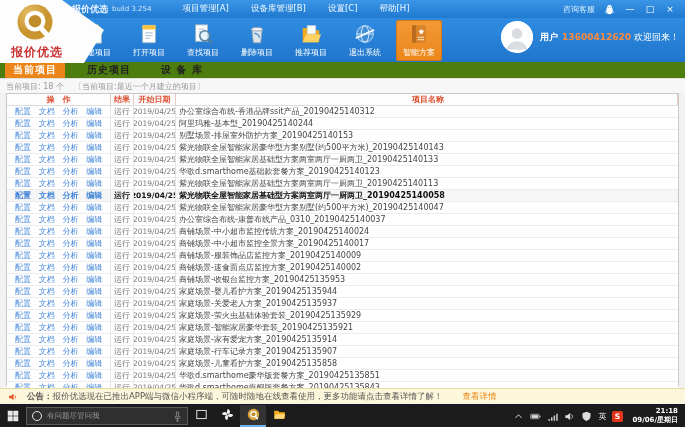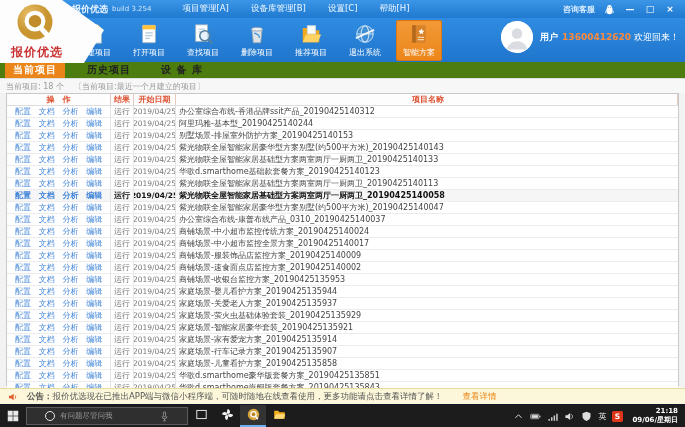--- a/index.html
+++ b/index.html
@@ -9,21 +9,21 @@
 
   
   .app { position:absolute; left:0; top:0; right:0; bottom:22px; background:#f2f2f2; }
 
   .titlebar { height:18px; background:linear-gradient(var(--titlebar-top,#3b96e8),var(--titlebar-bottom,#1f7ad0));
     display:flex; align-items:center; padding-left:72px; color:#eaf4ff; position:relative; z-index:2; }
   .app-title { font-size:9px; font-weight:bold; margin-right:4px; }
   .build { font-size:7px; color:#cfe6fa; margin-right:22px; }
   .menus { display:flex; gap:4px; }
   .menu-item { font-size:8.5px; padding:2px 9px; cursor:default; color:#f0f8ff; }
-  .titlebar-right { margin-left:auto; display:flex; align-items:center; gap:8px; padding-right:8px;font-weight:bold; }
+  .titlebar-right { margin-left:auto; display:flex; align-items:center; gap:8px; padding-right:8px; }
   .support { font-size:8px; color:#d7ecff; }
   .winctl { font-size:9px; color:#fff; width:14px; text-align:center; cursor:default; }
 
   .toolbar { height:44px; background:linear-gradient(var(--toolbar-top,#2f8ce2),var(--toolbar-bottom,#2076cc));
     position:relative; display:flex; align-items:center; padding-left:72px; }
   .tb-buttons { display:flex; align-items:center; gap:8px; }
   .tb-btn { display:flex; flex-direction:column; align-items:center; gap:2px; padding:3px 7px; border-radius:3px; cursor:default; }
   .tb-btn.highlighted { background:linear-gradient(#f29a37,var(--accent-orange,#ec8519)); box-shadow:0 0 0 1px #d87714 inset; }
   .tb-icon { width:22px; height:22px; display:block; }
   .tb-icon svg { width:100%; height:100%; display:block; }
@@ -70,21 +70,21 @@
   .notice .speaker svg { width:100%; height:100%; display:block; }
   .notice-label, .notice-text { font-size:8.5px; color:#555; }
   .notice-label { font-weight:bold; }
   .notice-link { font-size:8.5px; color:var(--accent-orange,#ec8519); margin-left:20px; cursor:pointer; }
 
   
   .taskbar { position:absolute; left:0; right:0; bottom:0; height:22px; background:var(--taskbar-bg,#1c1c1c);
     display:flex; align-items:stretch; }
   .tb-start { width:26px; display:flex; align-items:center; justify-content:center; cursor:pointer; }
   .tb-start svg { width:12px; height:12px; }
-  .tb-search { width:162px; margin:2px 0; background:#2f2f2f; border:1px solid #5b5b5b; display:flex; align-items:center; padding:0 18px; gap:5px; cursor:text; }
+  .tb-search { width:162px; margin:2px 0; background:#2f2f2f; border:1px solid #5b5b5b; display:flex; align-items:center; padding:0 5px; gap:5px; cursor:text; }
   .tb-search .ring { width:10px; height:10px; border:1.4px solid #e6e6e6; border-radius:50%; flex:none; }
   .tb-search .qtext { font-size:7.5px; color:#9a9a9a; flex:1; white-space:nowrap; overflow:hidden; }
   .tb-search .mic { width:9px; height:11px; flex:none; }
   .tb-search .mic svg { width:100%; height:100%; display:block; }
   .tb-apps { display:flex; align-items:stretch; }
   .tb-app { width:26px; display:flex; align-items:center; justify-content:center; border-bottom:2px solid transparent; cursor:pointer; }
   .tb-app svg { width:13px; height:13px; }
   .tb-app.active { background:rgba(255,255,255,.10); border-bottom-color:#6cb2ef; }
   .tray { margin-left:auto; display:flex; align-items:center; gap:6px; padding-right:4px; }
   .tray-ico { width:11px; height:11px; display:flex; align-items:center; justify-content:center; color:#ddd; font-size:8px; cursor:pointer; }

